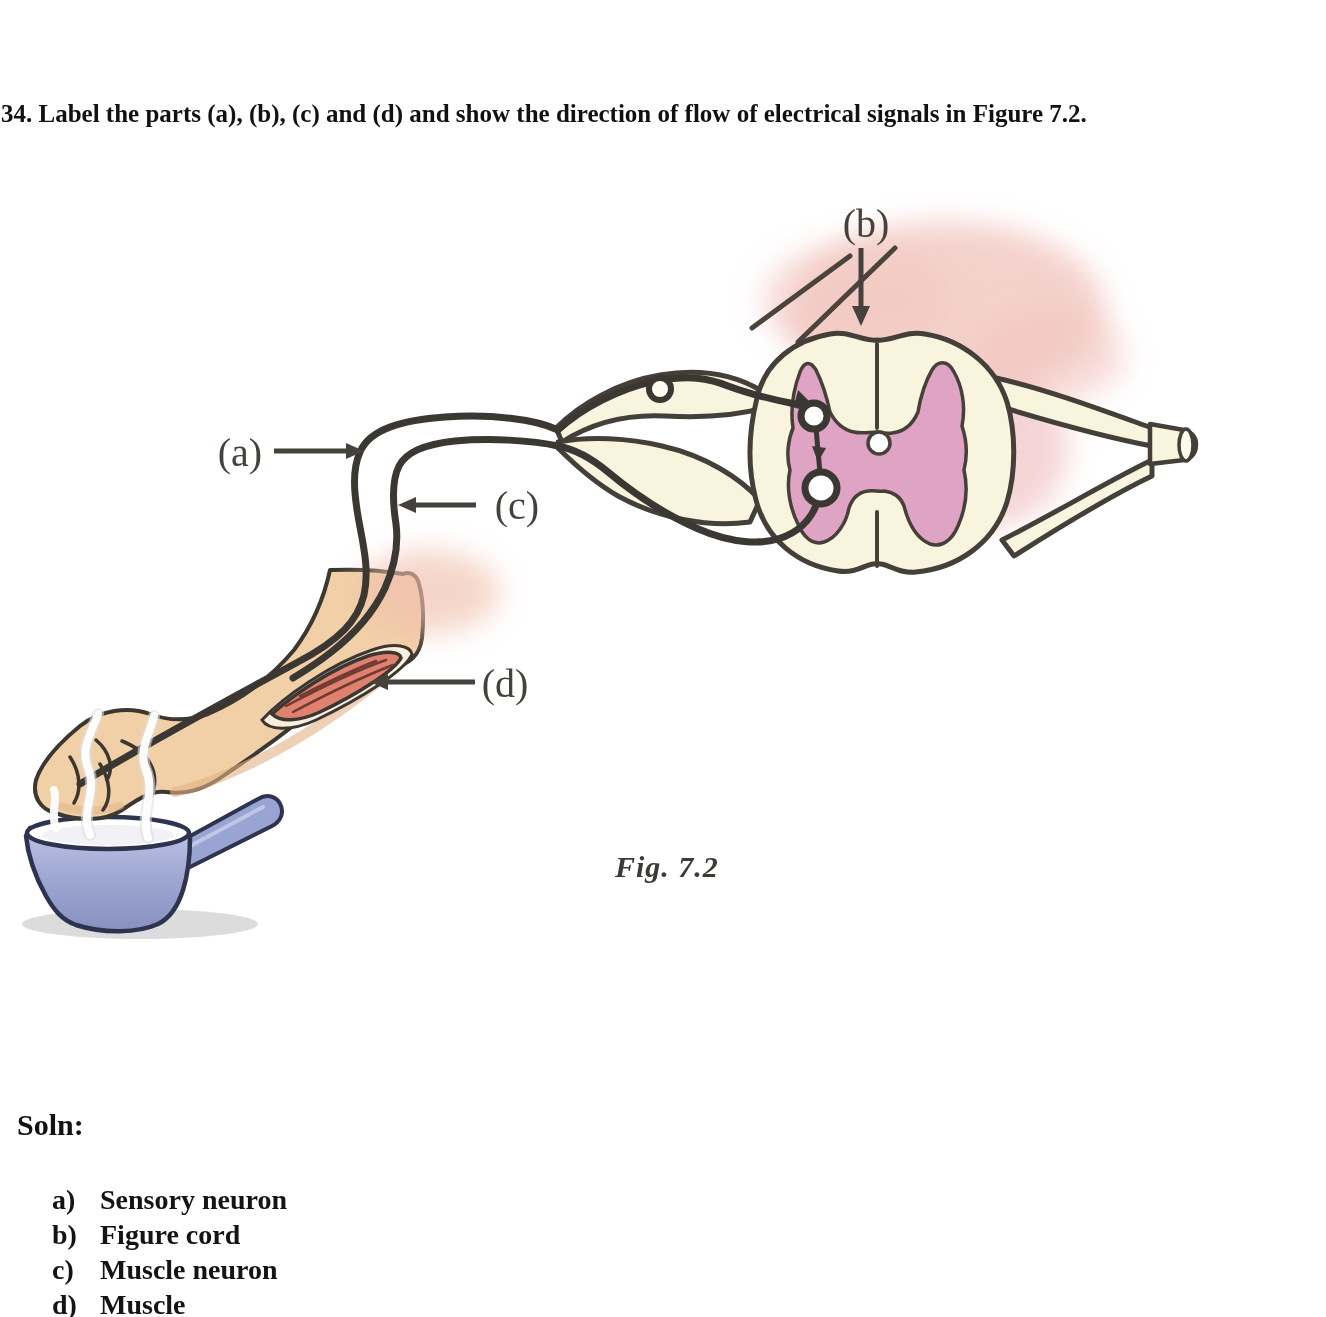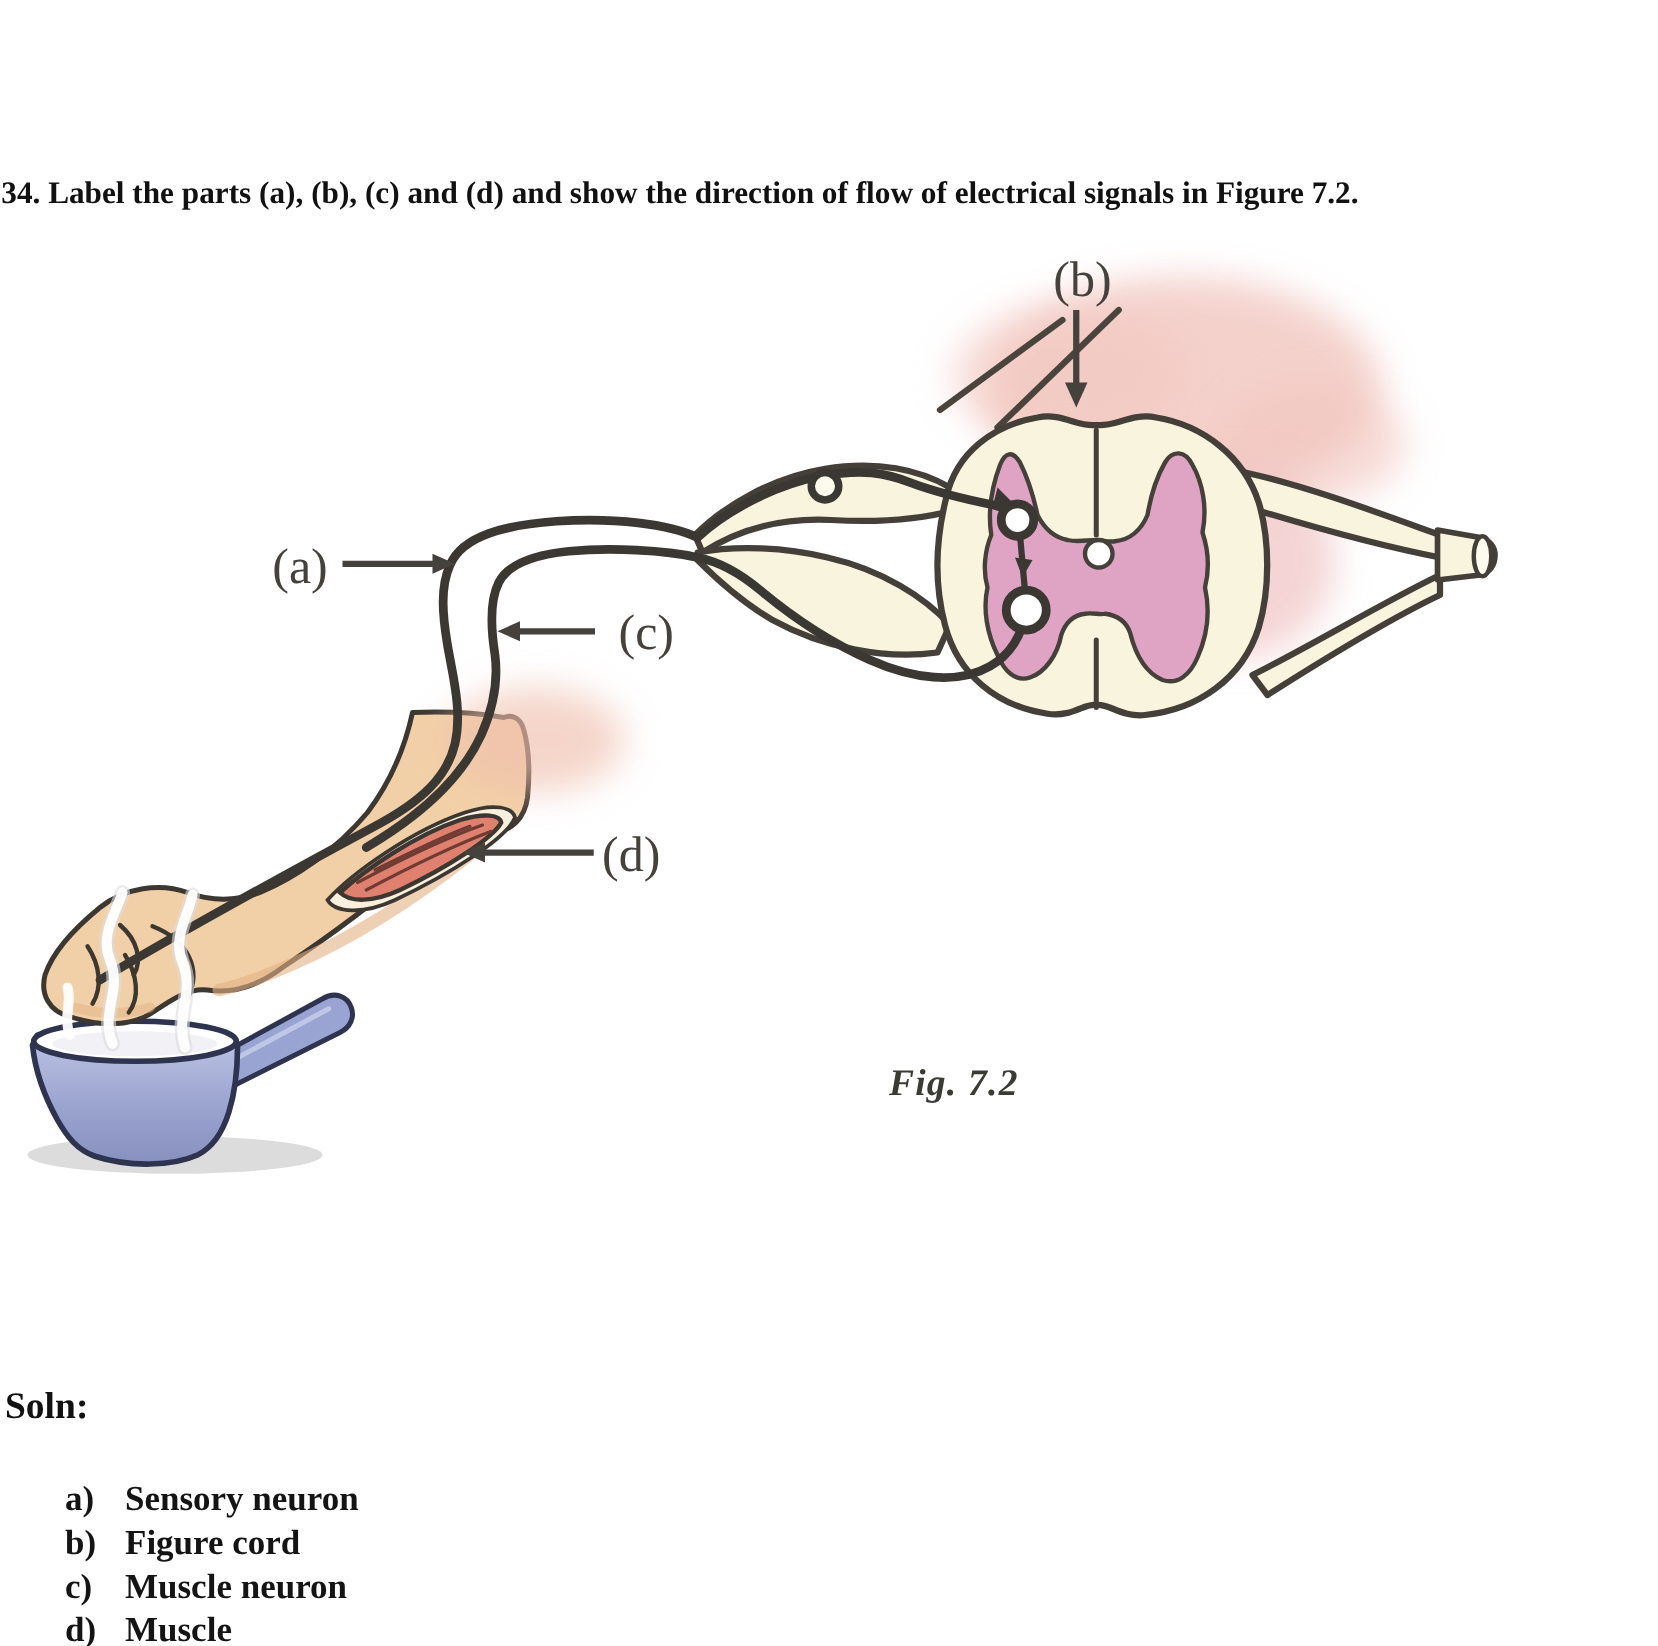--- a/index.html
+++ b/index.html
@@ -1,24 +1,24 @@
 <!DOCTYPE html>
 <html><head>
 <meta charset="utf-8">
 <style>
   html,body{margin:0;padding:0;}
   .page{position:relative;width:1326px;height:1317px;background:#ffffff;overflow:hidden;
         font-family:"Liberation Serif", serif;}
   .title{position:absolute;left:528px;top:0px;font-family:"Liberation Sans", sans-serif;
          font-weight:bold;font-size:28px;color:#4b7095;}
   .question{position:absolute;left:1px;top:100px;font-weight:bold;font-size:25px;color:#111;
-            white-space:nowrap;width:1326px;margin-top:41px;}
-  .fig-caption{position:absolute;left:615px;top:850px;width:200px;text-align:right;
+            white-space:nowrap;width:1326px;}
+  .fig-caption{position:absolute;left:615px;top:850px;width:200px;text-align:left;
                font-weight:bold;font-style:italic;font-size:30px;color:#3b3b36;letter-spacing:1px;}
-  .soln{position:absolute;left:4px;top:1108px;font-weight:bold;font-size:30px;color:#111;}
+  .soln{position:absolute;left:17px;top:1108px;font-weight:bold;font-size:30px;color:#111;}
   .answers{position:absolute;left:52px;top:1182px;}
   .answer-row{display:flex;font-weight:bold;font-size:28px;color:#141414;line-height:35px;}
   .answer-letter{width:48px;}
   svg{position:absolute;left:0;top:170px;}
 </style>
 </head>
 <body>
 
 <div class="page">
 

